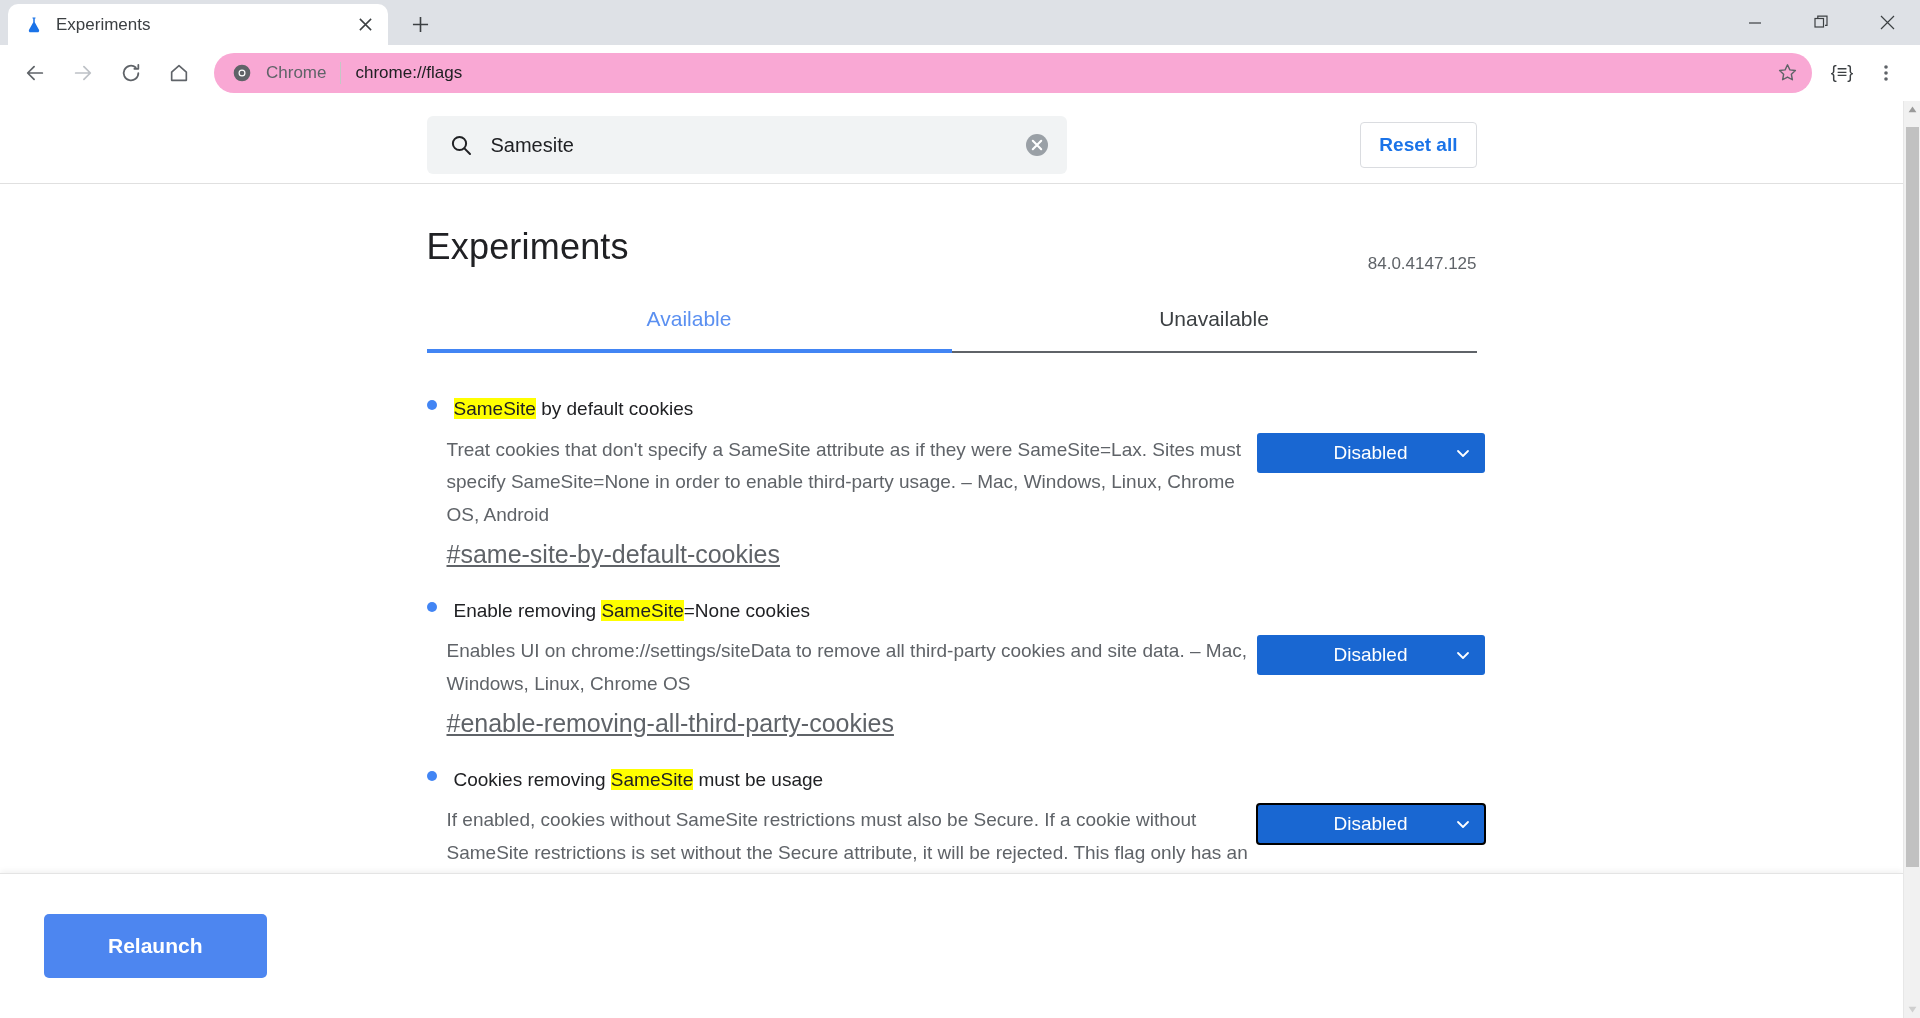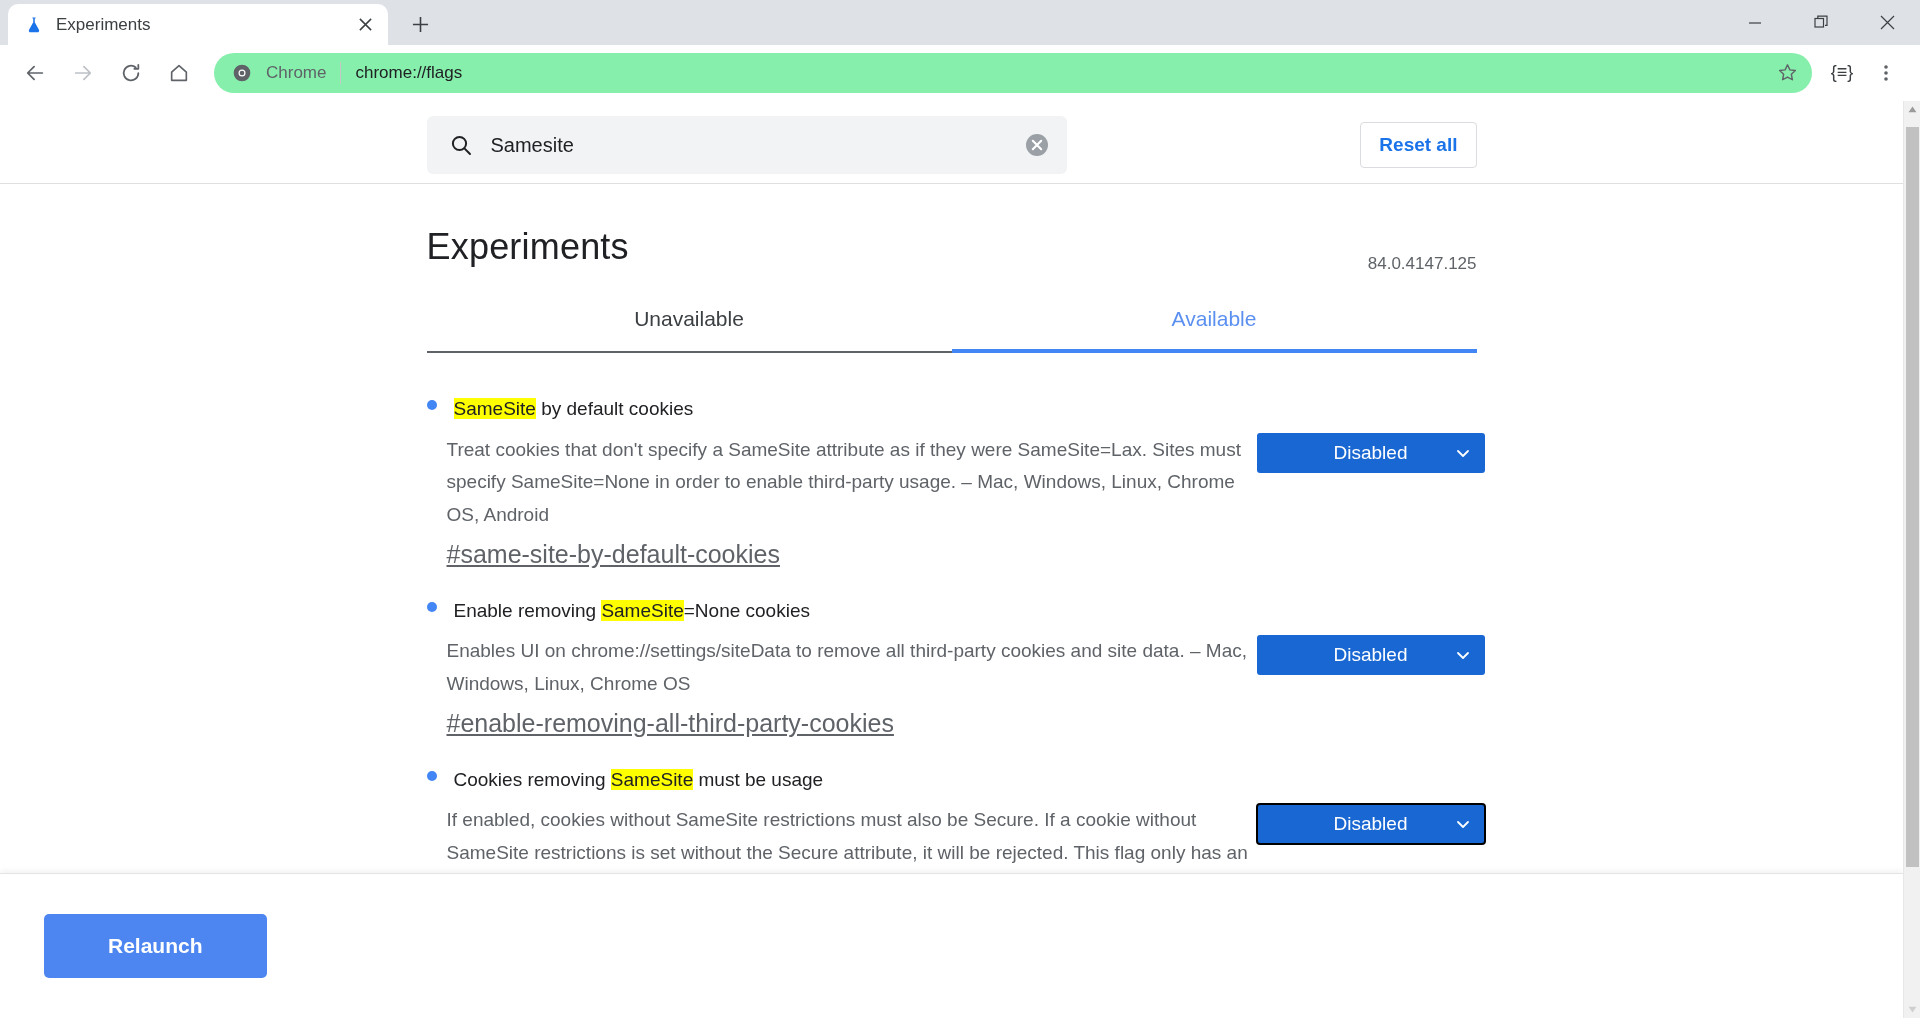--- a/index.html
+++ b/index.html
@@ -93,21 +93,21 @@
     display: flex; align-items: center; justify-content: center;
     border-radius: 50%;
     color: #5f6368;
     flex: none;
     margin-right: 6px;
   }
   .tb-btn.disabled { color: #bdc1c6; }
   .omnibox {
     flex: 1;
     height: 40px;
-    background: #86efac;
+    background: #f9a8d4;
     border-radius: 20px;
     display: flex;
     align-items: center;
     padding: 0 8px 0 18px;
     margin: 0 10px 0 8px;
     min-width: 0;
   }
   .omni-icon { width: 22px; height: 22px; flex:none; margin-right: 12px; display:flex; align-items:center;}
   .omni-chrome-label {
     font-size: 17px;
@@ -501,22 +501,22 @@
         </div>
       </div>
 
       <div class="body-wrap">
         <div class="title-row">
           <h1 class="page-title">Experiments</h1>
           <span class="version">84.0.4147.125</span>
         </div>
 
         <div class="tabs">
+          <div class="tabs-item selected">Available</div>
           <div class="tabs-item">Unavailable</div>
-          <div class="tabs-item selected">Available</div>
         </div>
 
         <div class="flags">
 
           <div class="flag">
             <div class="flag-main">
               <span class="flag-dot"></span>
               <h3 class="flag-title"><span></span><span class="hl">SameSite</span><span> by default cookies</span></h3>
               <p class="flag-desc">Treat cookies that don't specify a SameSite attribute as if they were SameSite=Lax. Sites must specify SameSite=None in order to enable third-party usage. – Mac, Windows, Linux, Chrome OS, Android</p>
               <a class="flag-perm" href="#">#same-site-by-default-cookies</a>

